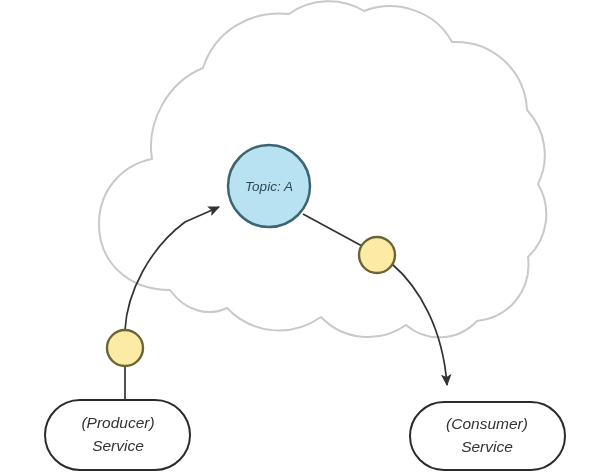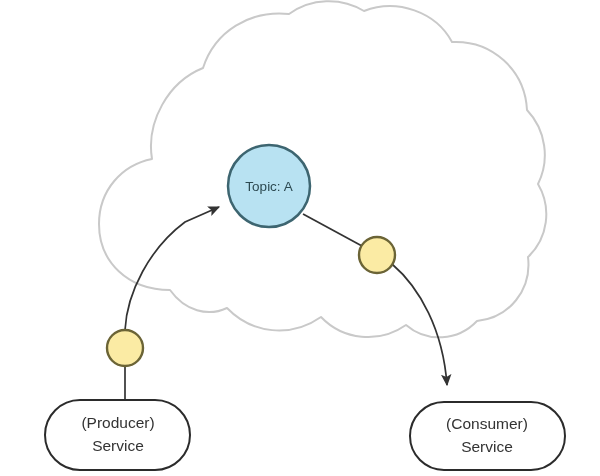--- a/index.html
+++ b/index.html
@@ -9,20 +9,21 @@
   }
   body {
     font-family: "Liberation Sans", sans-serif;
   }
   #canvas {
     position: relative;
     width: 600px;
     height: 476px;
     background: #ffffff;
     overflow: hidden;
+    font-style: italic;
   }
   #scene {
     position: absolute;
     top: 0;
     left: 0;
     width: 600px;
     height: 476px;
   }
   .node-label {
     font-family: "Liberation Sans", sans-serif;

